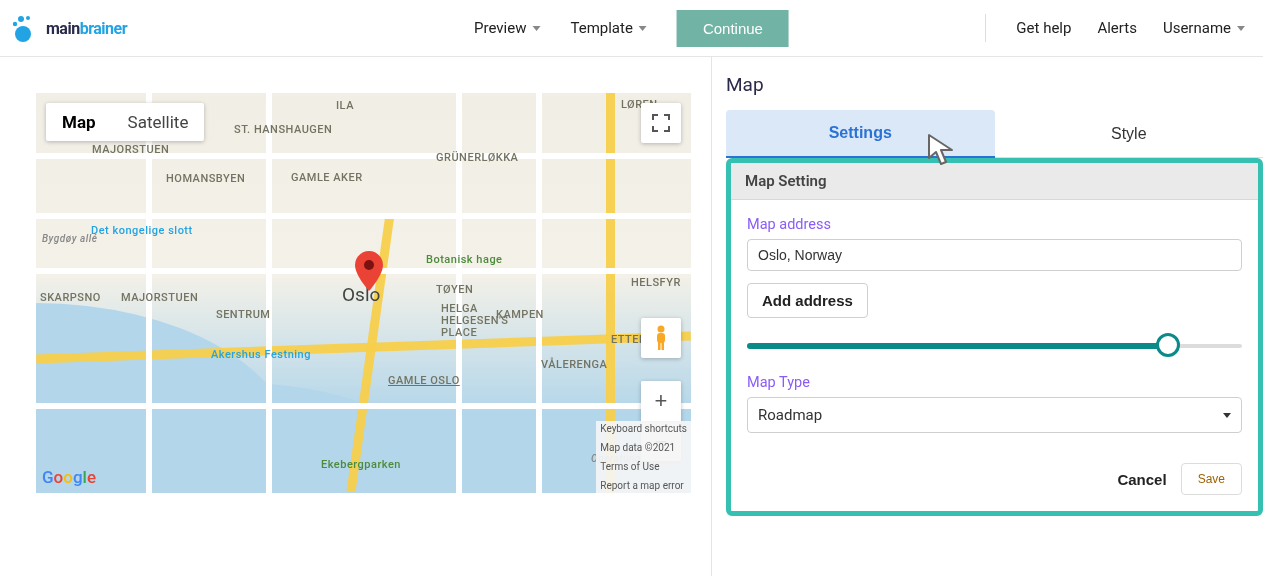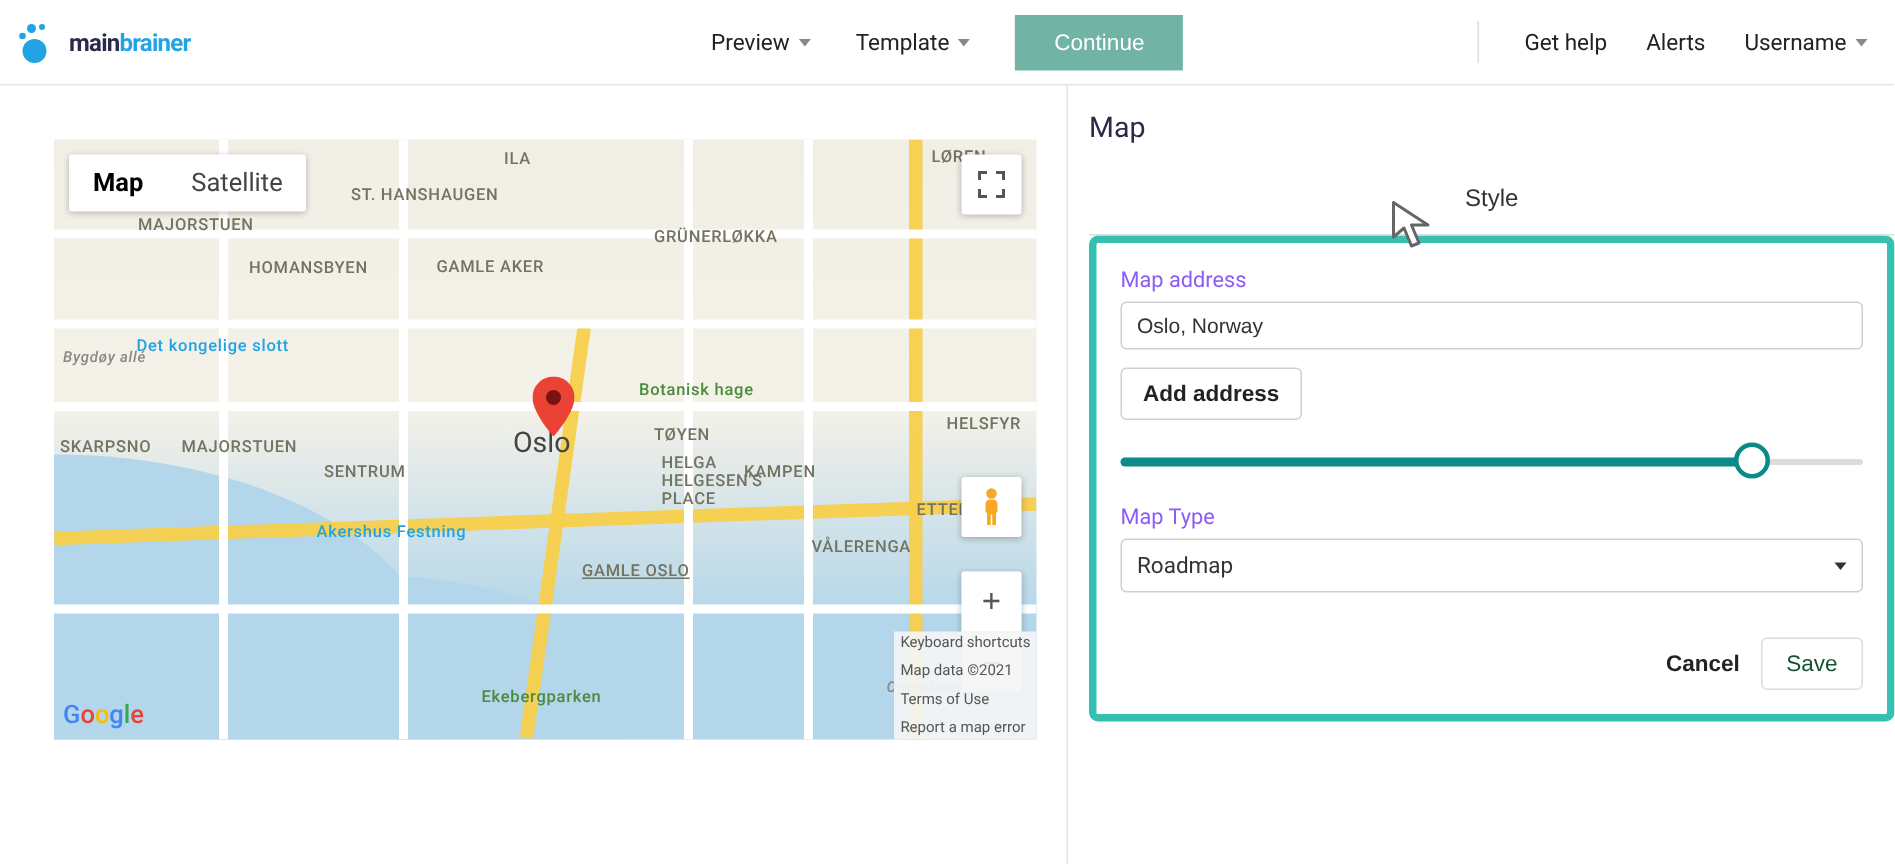--- a/index.html
+++ b/index.html
@@ -194,22 +194,22 @@
     padding:8px 10px; font-size:15px; color:#333; background:#fff;
     display:flex; justify-content:space-between; align-items:center; cursor:pointer;
   }
   .select .caret { border-top-color:#333; }
   .actions {
     display:flex; justify-content:flex-end; gap:14px; margin-top:30px;
     align-items:center;
   }
   .btn-cancel { background:none; border:none; font-weight:700; font-size:15px; color:#222; cursor:pointer; }
   .btn-save {
-    border:1px solid #dcdcdc; color:#14532d; background:#fff; border-radius:4px;
-    padding:8px 16px; font-size:15px; cursor:not-allowed;
+    border:1px solid #dcdcdc; color:#a16207; background:#fff; border-radius:4px;
+    padding:8px 16px; font-size:12px; cursor:not-allowed;
   }
 </style>
 </head>
 <body>
 
 <div class="topbar">
   <div class="logo">
     <span class="logo-mark">
       <svg width="30" height="30" viewBox="0 0 30 30">
         <circle cx="11" cy="6" r="3" fill="#22a4e4"></circle>
@@ -337,30 +337,32 @@
         <span>Report a map error</span>
       </div>
     </div>
   </div>
 
   <div class="right-pane">
     <div class="panel-title">Map</div>
 
     <div class="tab-wrap">
       <div class="tab-row">
+        <button class="tab-btn active">Settings</button>
         <button class="tab-btn">Style</button>
       </div>
       <div class="cursor">
         <svg width="36" height="36" viewBox="0 0 36 36">
           <path d="M3 3 L3 26 L10 20 L15 32 L20 30 L15 18 L26 18 Z" fill="#fff" stroke="#666" stroke-width="2" stroke-linejoin="round"></path>
         </svg>
       </div>
     </div>
 
     <div class="settings-box">
+      <div class="section-head">Map Setting</div>
       <div class="form">
         <label class="lbl">Map address</label>
         <input class="text-input" type="text" value="Oslo, Norway" style="">
         <button class="btn-outline">Add address</button>
 
         <div class="group">
           <div class="slider-wrap">
             <div class="track-bg"></div>
             <div class="track-fill"></div>
             <div class="thumb"></div>

